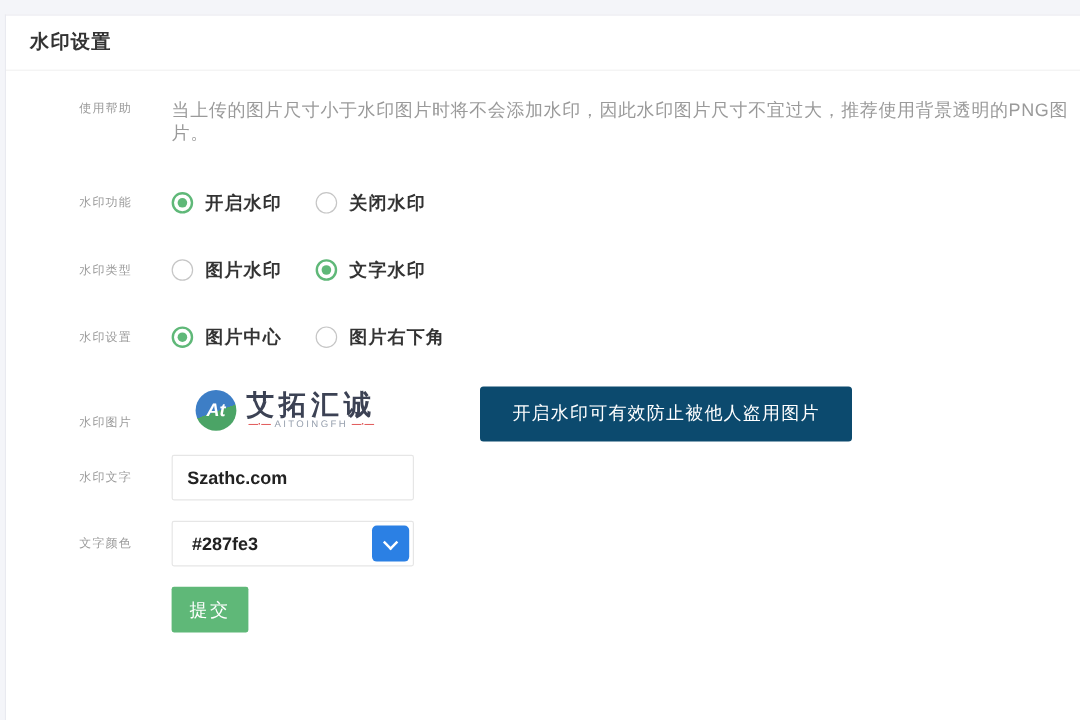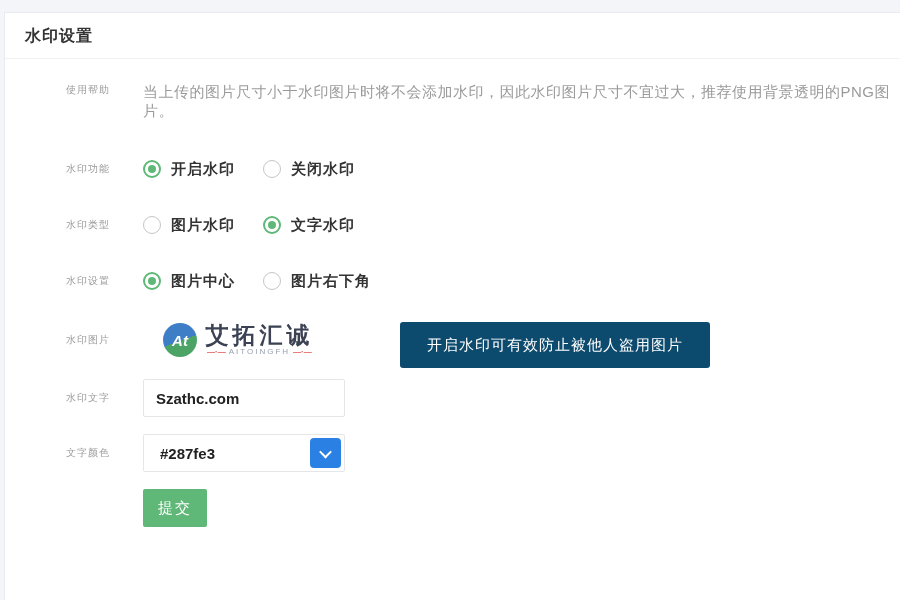--- a/index.html
+++ b/index.html
@@ -18,21 +18,21 @@
   .help-text{ font-size:15px; color:#9a9a9a; letter-spacing:0.5px; }
   .radio-row{ height:32px; margin-bottom:24px; }
   .radio-option{ display:flex; align-items:center; cursor:pointer; margin-right:28px; }
   .radio-circle{ width:18px; height:18px; border-radius:50%;
     border:1px solid #c6c6c6; background:#fff; margin-right:10px; position:relative; flex:0 0 18px; }
   .radio-option.selected .radio-circle{ border:2px solid #5FB878; }
   .radio-option.selected .radio-circle::after{ content:""; position:absolute;
     left:50%; top:50%; width:8px; height:8px; margin:-4px 0 0 -4px;
     border-radius:50%; background:#5FB878; }
   .radio-text{ font-size:15px; font-weight:700; color:#333; letter-spacing:1px; }
-  .img-row{ height:38px; margin-bottom:20px; }
+  .img-row{ height:38px; margin-bottom:20px;align-items:flex-end; }
   .btn-green{ height:38px; background:#5FB878; color:#fff; border:none;
     border-radius:2px; font-size:15px; letter-spacing:2px; cursor:pointer;
     font-family:inherit; }
   .btn-choose{ width:98px; }
   .logo{ display:flex; align-items:center; margin-left:20px; }
   .logo-badge{ width:34px; height:34px; border-radius:50%; flex:0 0 34px;
     background:linear-gradient(160deg,#3d7ec6 0 52%,#4ba466 52% 100%);
     color:#fff; font-weight:700; font-style:italic; font-size:15px;
     display:flex; align-items:center; justify-content:center; }
   .logo-col{ margin-left:7px; display:flex; flex-direction:column; align-items:center; }

